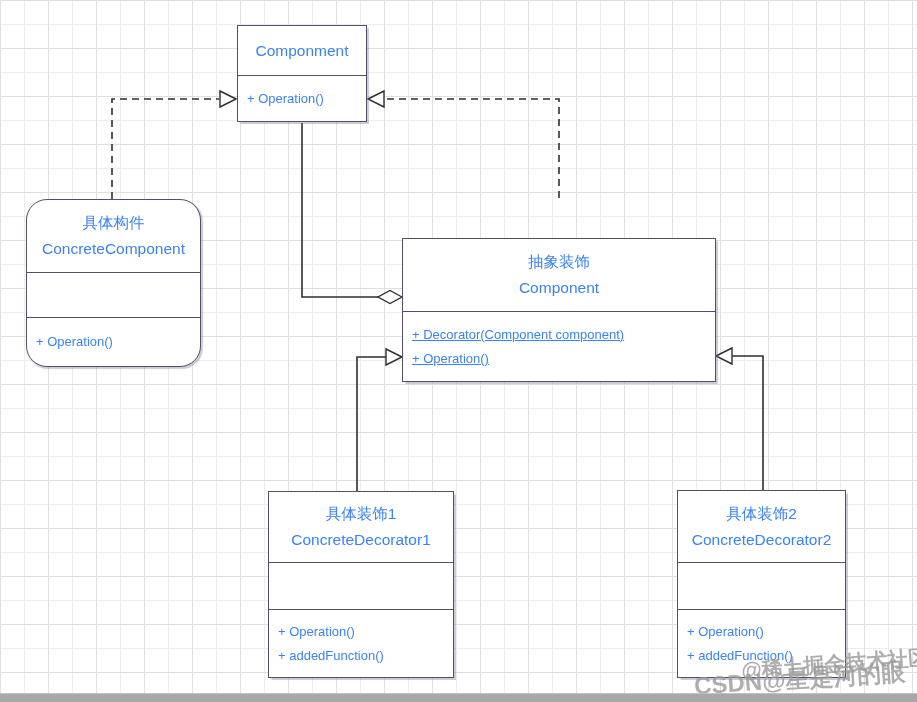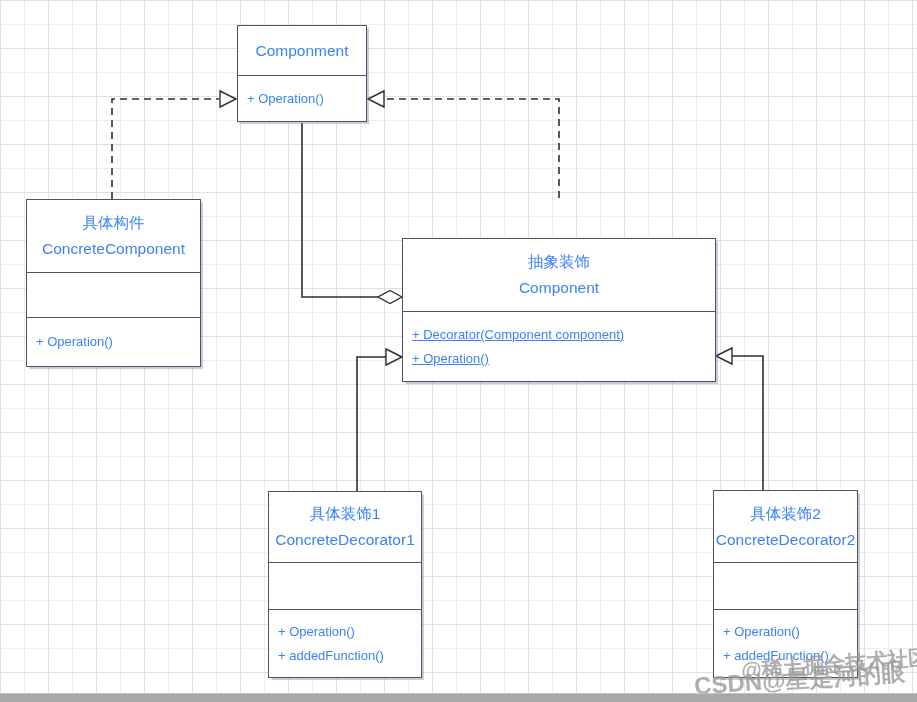--- a/index.html
+++ b/index.html
@@ -79,21 +79,21 @@
 
   <div class="uml-class" style="left:237px;top:25px;width:130px;">
     <div class="cmp head" style="height:49px;">
       <span>Componment</span>
     </div>
     <div class="cmp sec body-sec" style="height:46px;">
       <span>+ Operation()</span>
     </div>
   </div>
 
-  <div class="uml-class" style="left:26px;top:199px;width:175px;">
+  <div class="uml-class" style="left:26px;top:199px;width:175px;border-radius:21px;">
     <div class="cmp head" style="height:72px;">
       <span>具体构件</span>
       <span>ConcreteComponent</span>
     </div>
     <div class="cmp sec body-sec" style="height:45px;"></div>
     <div class="cmp sec body-sec" style="height:49px;">
       <span>+ Operation()</span>
     </div>
   </div>
 
@@ -101,33 +101,33 @@
     <div class="cmp head" style="height:72px;">
       <span>抽象装饰</span>
       <span>Component</span>
     </div>
     <div class="cmp sec body-sec" style="height:70px;text-decoration:underline;">
       <span>+ Decorator(Component component)</span>
       <span>+ Operation()</span>
     </div>
   </div>
 
-  <div class="uml-class" style="left:268px;top:491px;width:154px;">
+  <div class="uml-class" style="left:268px;top:491px;width:186px;">
     <div class="cmp head" style="height:70px;">
       <span>具体装饰1</span>
       <span>ConcreteDecorator1</span>
     </div>
     <div class="cmp sec body-sec" style="height:47px;"></div>
     <div class="cmp sec body-sec" style="height:68px;">
       <span>+ Operation()</span>
       <span>+ addedFunction()</span>
     </div>
   </div>
 
-  <div class="uml-class" style="left:677px;top:490px;width:145px;margin-left:36px;">
+  <div class="uml-class" style="left:677px;top:490px;width:169px;">
     <div class="cmp head" style="height:71px;">
       <span>具体装饰2</span>
       <span>ConcreteDecorator2</span>
     </div>
     <div class="cmp sec body-sec" style="height:47px;"></div>
     <div class="cmp sec body-sec" style="height:68px;">
       <span>+ Operation()</span>
       <span>+ addedFunction()</span>
     </div>
   </div>

